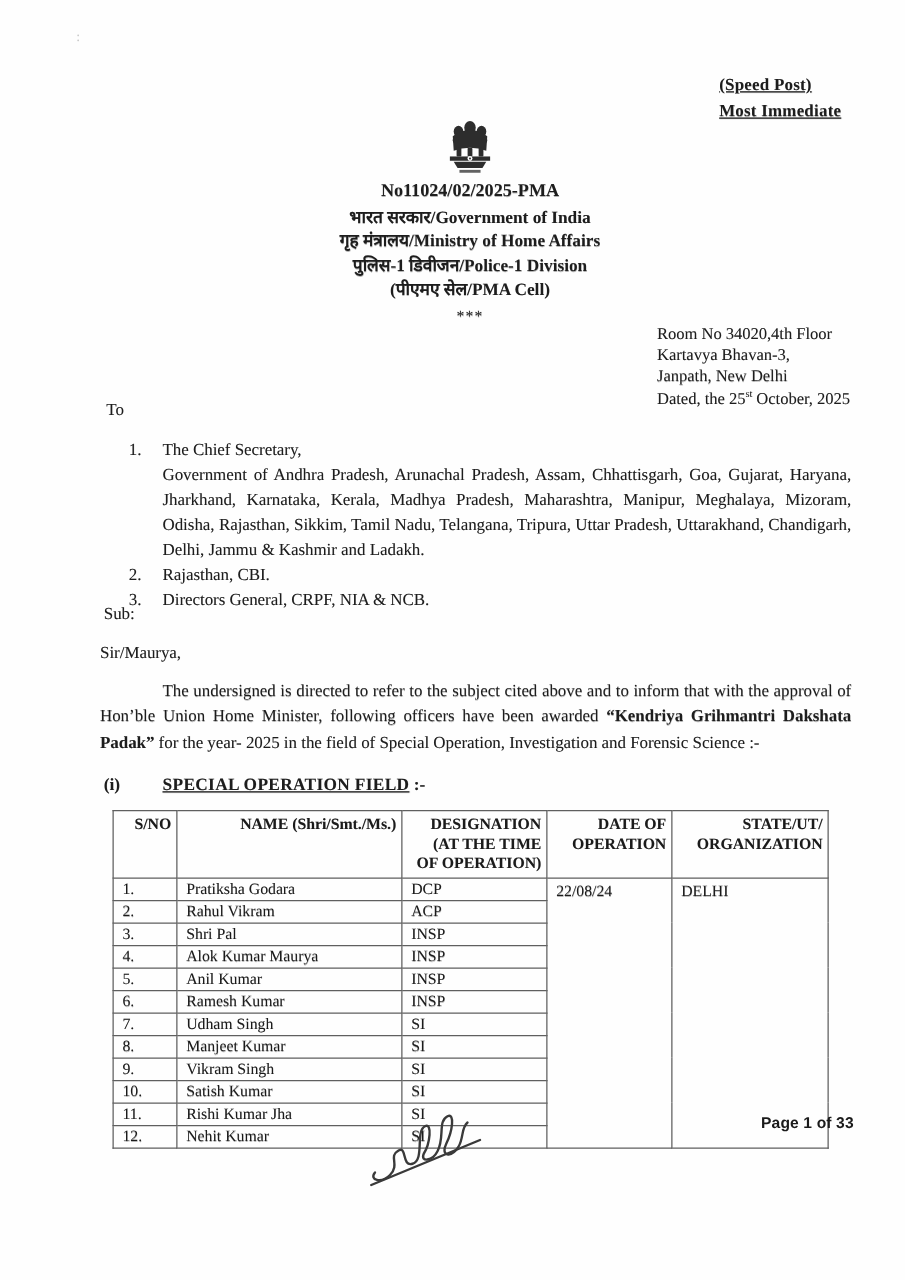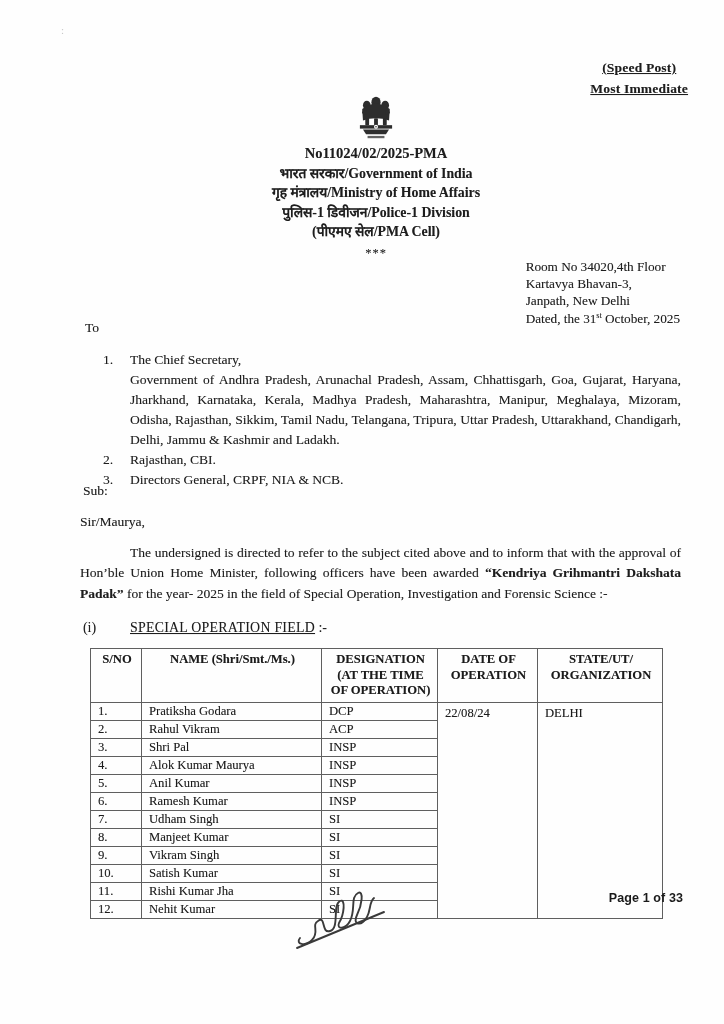--- a/index.html
+++ b/index.html
@@ -6,21 +6,21 @@
   .page{
     position:relative;width:724px;height:1024px;margin:0 auto;
     background:#fefefe;color:#1d1d1d;
     font-family:"Liberation Serif",serif;font-size:13.5px;
     overflow:hidden;
     text-shadow:0.2px 0.2px 0.35px rgba(45,45,45,.35);
   }
   .bold{font-weight:bold}
   .artifact{position:absolute;top:24px;left:61px;color:#c6c6c6;font-size:11px;text-shadow:none}
 
-  .top-right{position:absolute;top:57px;right:36px;text-align:center;line-height:21px;font-size:13.5px}
+  .top-right{position:absolute;top:57px;right:51px;text-align:left;line-height:21px;font-size:13.5px}
   .top-right div{font-weight:bold;text-decoration:underline;letter-spacing:.2px}
 
   .letterhead{position:absolute;top:95px;left:0;width:724px;text-align:center;transform:translateX(14px);line-height:19.5px}
   .emblem{display:block;margin:0 auto 4px auto}
   .file-no{font-weight:bold;font-size:14.5px}
   .org-line{font-weight:bold;font-size:13.8px}
   .stars{font-size:12.5px;letter-spacing:1px;margin-top:2px}
 
   .address-block{position:absolute;top:258px;right:44px;text-align:left;line-height:17.2px;font-size:13.2px}
   sup{font-size:.62em;vertical-align:super;line-height:0}
@@ -35,34 +35,34 @@
 
   .subject-row{position:absolute;top:481px;left:83px;width:580px;display:flex;line-height:20px}
   .subject-row .slabel{width:47px;flex:0 0 47px}
   .subject-row .stext{font-weight:bold}
 
   .salutation{position:absolute;top:514px;left:80px}
 
   .main-para{position:absolute;top:543px;left:80px;width:601px;text-align:justify;line-height:20.3px}
   .main-para .indent{display:inline-block;width:50px}
 
-  .section-heading{position:absolute;top:620px;left:83px;font-weight:normal;font-size:13.8px}
+  .section-heading{position:absolute;top:620px;left:83px;font-weight:bold;font-size:13.8px}
   .section-heading .snum{display:inline-block;width:47px}
   .section-heading .stitle{text-decoration:underline;letter-spacing:.3px}
 
   table.award{
     position:absolute;top:648px;left:90px;width:572px;
     border-collapse:collapse;table-layout:fixed;
     font-size:12.6px;color:#1b1b1b;
   }
   table.award th,table.award td{
     border:1px solid #5f5f5f;vertical-align:top;overflow:hidden;
   }
   table.award th{
-    font-weight:bold;text-align:center;white-space:pre-line;
+    font-weight:bold;text-align:right;white-space:pre-line;
     padding:3px 4px 3px 6px;line-height:15.5px;height:46px;
   }
   table.award td{padding:1px 4px 0 7px;height:16px;line-height:14.5px}
   table.award td.merged{padding-top:3px}
 
   .signature{position:absolute;top:884px;left:292px}
   .page-number{
     position:absolute;top:891px;right:41px;
     font-family:"Liberation Sans",sans-serif;font-weight:700;font-size:12.5px;
     color:#1a1a1a;text-shadow:none;letter-spacing:.1px;
@@ -104,21 +104,21 @@
     <div class="org-line">गृह मंत्रालय/Ministry of Home Affairs</div>
     <div class="org-line">पुलिस-1 डिवीजन/Police-1 Division</div>
     <div class="org-line">(पीएमए सेल/PMA Cell)</div>
     <div class="stars">***</div>
   </div>
 
   <div class="address-block">
     <div>Room No 34020,4th Floor</div>
     <div>Kartavya Bhavan-3,</div>
     <div>Janpath, New Delhi</div>
-    <div><span>Dated, the 31</span><sup>st</sup><span> October, 2025</span></div>
+    <div><span>Dated, the 25</span><sup>st</sup><span> October, 2025</span></div>
   </div>
 
   <div class="to-label">To</div>
 
   <div class="recipients">
     <div class="recipient">
       <span class="num">1.</span>
       <span class="rtext">
         <span>The Chief Secretary,</span><br>
         <span class="rline2">Government of Andhra Pradesh, Arunachal Pradesh, Assam, Chhattisgarh, Goa, Gujarat, Haryana, Jharkhand, Karnataka, Kerala, Madhya Pradesh, Maharashtra, Manipur, Meghalaya, Mizoram, Odisha, Rajasthan, Sikkim, Tamil Nadu, Telangana, Tripura, Uttar Pradesh, Uttarakhand, Chandigarh, Delhi, Jammu &amp; Kashmir and Ladakh.</span>

